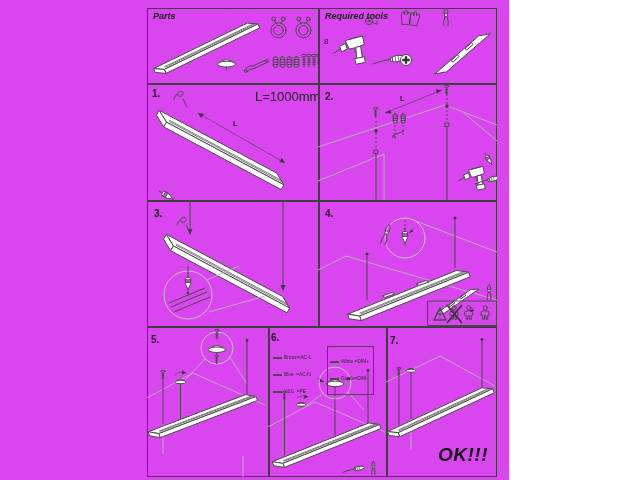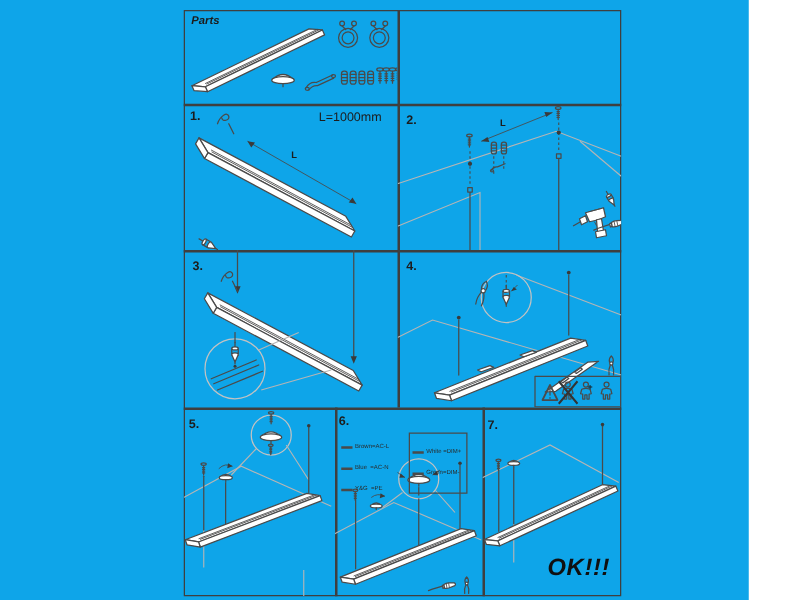--- a/index.html
+++ b/index.html
@@ -1,28 +1,28 @@
 <!DOCTYPE html>
 <html><head>
 <meta charset="utf-8">
 <style>
   html,body{margin:0;padding:0;background:#ffffff;}
-  .stage{position:relative;width:599px;height:480px;background:#0ea5e9;overflow:hidden;
+  .stage{position:relative;width:509px;height:480px;background:#d946ef;overflow:hidden;
          font-family:"Liberation Sans",sans-serif;color:#222;}
   .sheet{position:absolute;left:147px;top:8px;width:350px;height:469px;}
   .frame{position:absolute;inset:0;border:1.6px solid #3f3f3f;}
   .hdiv,.vdiv{position:absolute;background:#3f3f3f;}
   .hdiv{height:1.6px;left:0;right:0;}
   .vdiv{width:1.6px;}
   .panel{position:absolute;overflow:hidden;}
   .panel svg{position:absolute;inset:0;z-index:1;}
   .panel .txt{position:absolute;z-index:2;white-space:pre;}
   .title{font-size:9px;font-weight:bold;font-style:italic;color:#1c1c1c;}
   .stepnum{font-size:10px;font-weight:bold;color:#1c1c1c;}
-  .note{font-size:10px;color:#1c1c1c;text-align:right;}
+  .note{font-size:13px;color:#1c1c1c;text-align:right;}
   .dim{font-size:7.5px;font-weight:bold;color:#1c1c1c;}
   .qty{font-size:8px;color:#1c1c1c;}
   .ok{font-size:19px;font-weight:bold;font-style:italic;color:#101010;letter-spacing:.5px;}
   .lg{font-size:4.8px;color:#2a2a2a;line-height:5.2px;}
   .lgrow{display:flex;align-items:center;margin-bottom:1.4px;}
   .dash{display:inline-block;width:9px;height:2.2px;background:#4a4a4a;margin-right:2px;flex:none;}
   .lgbox{position:absolute;border:0.8px solid #4a4a4a;padding:2px 1px 1px 2px;}
   
   .d{stroke:#4a4a4a;fill:none;stroke-width:1;stroke-linecap:round;stroke-linejoin:round;}
   .df{stroke:#4a4a4a;fill:#ffffff;stroke-width:1;stroke-linejoin:round;}
@@ -141,20 +141,37 @@
         <use href="#g-anchor" transform="translate(132,48)"></use>
         <use href="#g-anchor" transform="translate(139,48)"></use>
         <use href="#g-anchor" transform="translate(146,48)"></use>
         <use href="#g-screw" transform="translate(154,46)"></use>
         <use href="#g-screw" transform="translate(159,46)"></use>
         <use href="#g-screw" transform="translate(164,46)"></use>
         <use href="#g-screw" transform="translate(169,46) scale(0.9)"></use>
       </svg>
     </div>
 
+    <div class="panel" style="left:171px;top:0;width:179px;height:75px">
+      <span class="txt title" style="left:7px;top:3px">Required tools</span>
+      <span class="txt qty" style="left:6px;top:29px">8</span>
+      <svg viewBox="0 0 179 75">
+        <use href="#g-tape" transform="translate(46,8)"></use>
+        <use href="#g-glove" transform="translate(80,1)"></use>
+        <use href="#g-glove" transform="translate(90,1) rotate(8)"></use>
+        <use href="#g-pliers" transform="translate(122,-1) scale(0.85)"></use>
+        <use href="#g-drill" transform="translate(15,24) scale(0.95)"></use>
+        <use href="#g-screwdriver" transform="translate(54,49) rotate(-8)"></use>
+        <g>
+          <circle class="df" cx="88" cy="52" r="5.5"></circle>
+          <path d="M88,48.2 V55.8 M84.2,52 H91.8" style="stroke:#333;stroke-width:2.4;fill:none"></path>
+        </g>
+        <use href="#g-level" transform="translate(110,56) rotate(-30)"></use>
+      </svg>
+    </div>
 
     <div class="panel" style="left:0;top:75px;width:171px;height:117px">
       <span class="txt stepnum" style="left:5px;top:5px">1.</span>
       <span class="txt note" style="left:108px;top:6px">L=1000mm</span>
       <span class="txt dim" style="left:86px;top:36px">L</span>
       <svg viewBox="0 0 171 117">
         <use href="#g-bar" transform="translate(14,22) rotate(30) scale(1.1)"></use>
         <use href="#g-curl" transform="translate(27,8)"></use>
         <path class="d" d="M36,16 L40,24"></path>
         <g>

